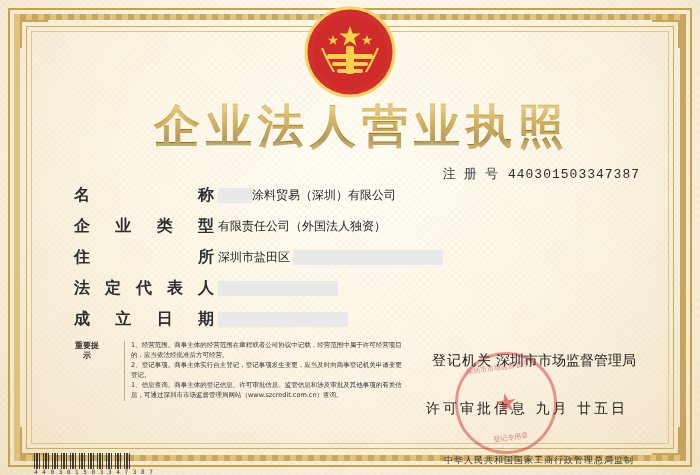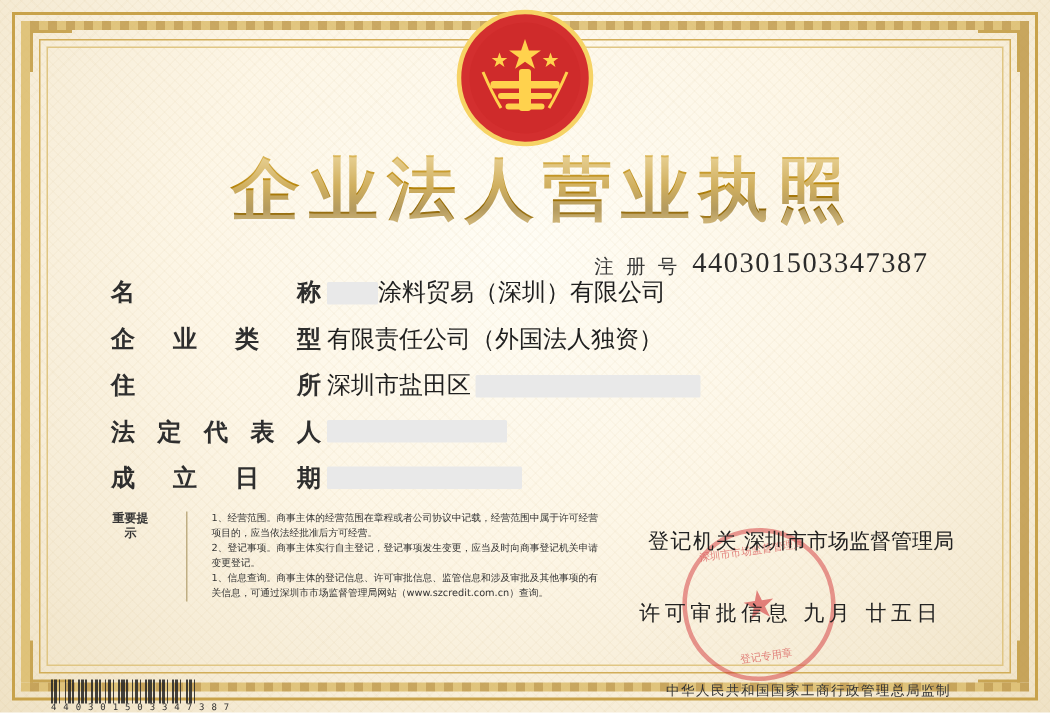--- a/index.html
+++ b/index.html
@@ -94,33 +94,33 @@
     background: linear-gradient(180deg,#e8c976 0%, #b8860b 45%, #8d6508 70%, #d9b457 100%);
     -webkit-background-clip: text;
     background-clip: text;
     -webkit-text-fill-color: transparent;
     text-shadow: 0 1px 0 rgba(255,255,255,0.35);
   }
 
   .reg-row {
     position: absolute;
     top: 165px;
-    right: 81px;
+    right: 60px;
     display: flex;
-    align-items: flex-end;
+    align-items: center;
     gap: 8px;
     font-size: 13px;
     color: #3a3a3a;
     font-family: "DejaVu Sans", sans-serif;
     margin-left: 12px;
   }
   .reg-label { letter-spacing: 2px; }
   .reg-value {
-    font-family: Liberation Serif, serif;
-    font-size: 19px;
+    font-family: Liberation Mono, monospace;
+    font-size: 13px;
     letter-spacing: 1px;
     color: #2b2b2b;
   }
 
   
   .fields {
     position: absolute;
     left: 74px;
     top: 182px;
     width: 560px;
@@ -139,21 +139,21 @@
     color: #2e2e2e;
     display: flex;
     justify-content: space-between;
     letter-spacing: 0px;
   }
   .field-label span { display: inline-block; }
   .field-value {
     flex: 1;
     position: relative;
     font-family: Liberation Sans, sans-serif;
-    font-size: 16px;
+    font-size: 12px;
     color: #1f1f1f;
     padding-left: 4px;
     white-space: nowrap;
   }
   .redact {
     display: inline-block;
     background: #e9e9e9;
     border-radius: 1px;
     height: 15px;
     vertical-align: middle;
@@ -177,21 +177,21 @@
     color: #333;
     text-align: center;
   }
   .notes-body {
     flex: 1;
     font-family: "DejaVu Sans", sans-serif;
     font-size: 6.5px;
     line-height: 9.5px;
     color: #333;
     border-left: 1px solid #bfae84;
-    padding-left: 16px;
+    padding-left: 6px;
   }
   .notes-body p { margin: 0 0 1px 0; }
 
   
   .authority {
     position: absolute;
     right: 64px;
     top: 352px;
     display: flex;
     align-items: center;

